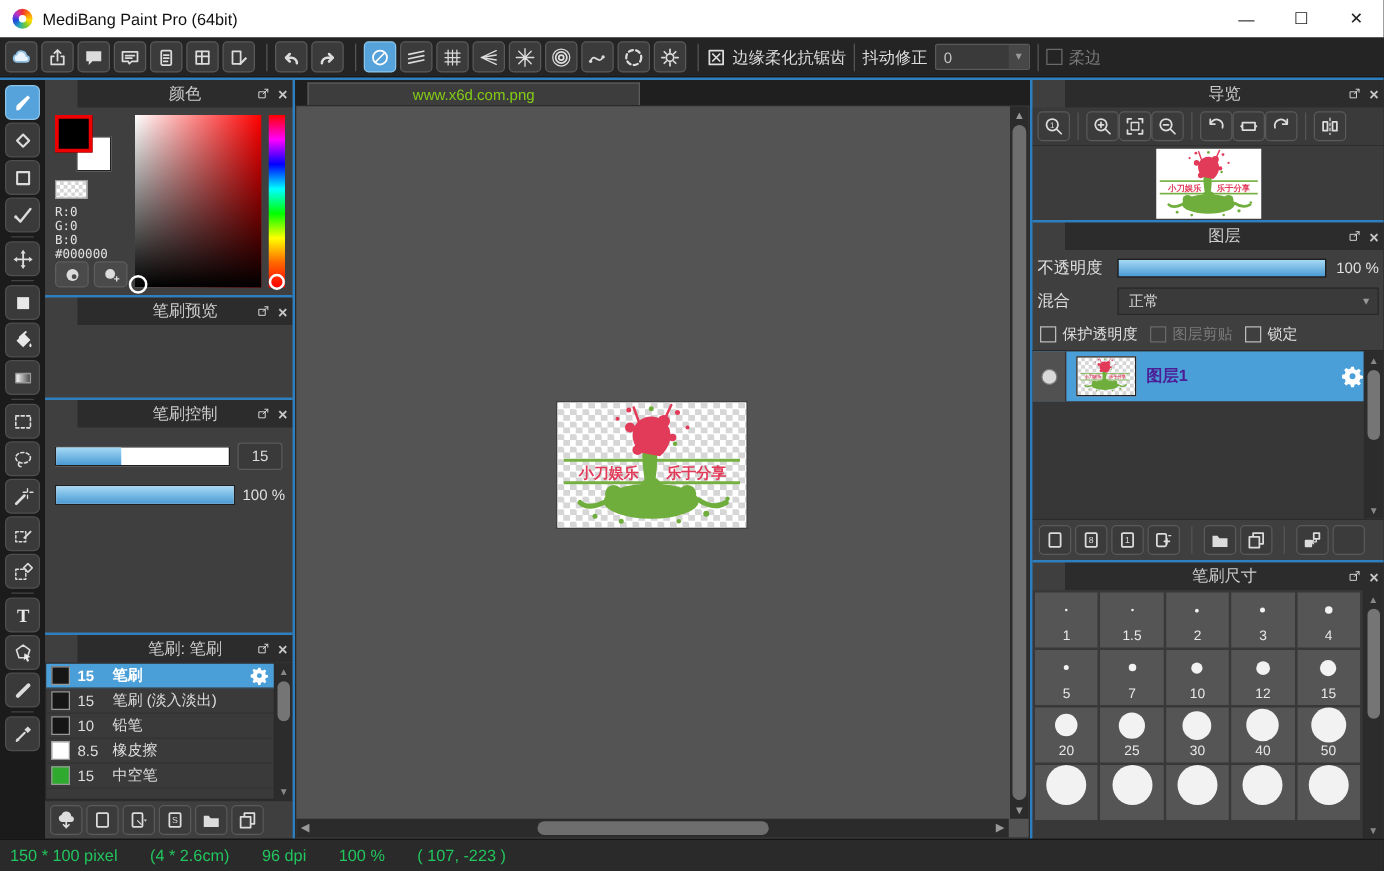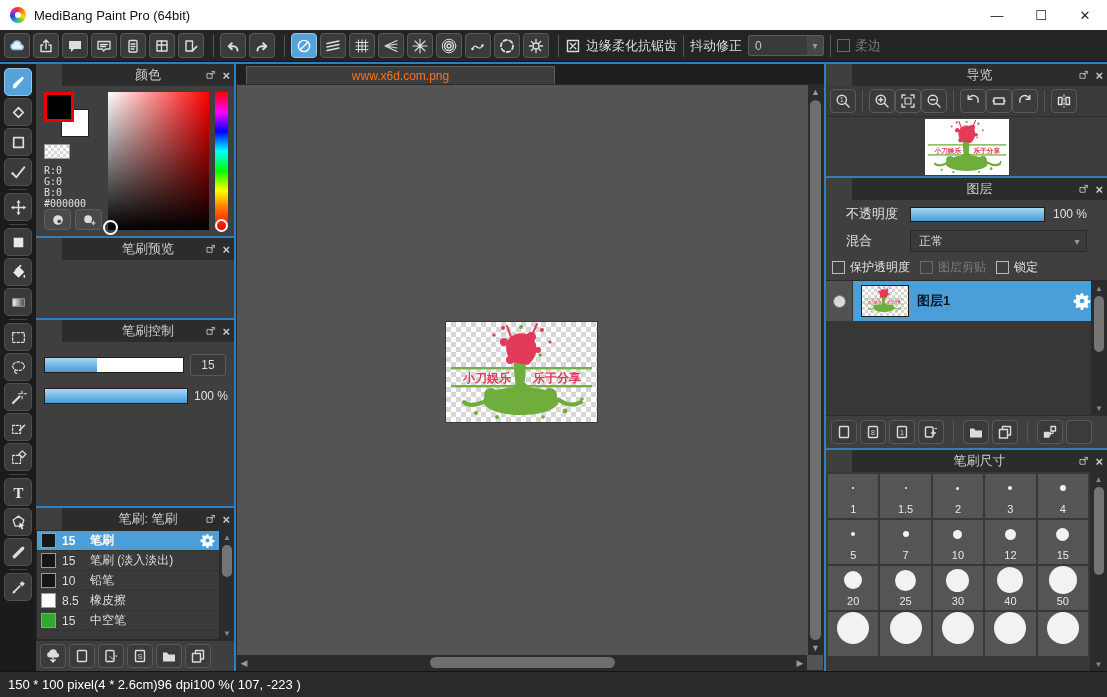--- a/index.html
+++ b/index.html
@@ -85,60 +85,60 @@
   .bl-row .bsize{width:22px;flex:none;}
   .bl-row.sel{background:#4b9fd8;color:#fff;font-weight:bold;}
   .bl-row .gear{margin-left:auto;margin-right:4px;display:flex;}
   .vscroll{width:14px;flex:none;background:#2c2c2c;display:flex;flex-direction:column;align-items:center;font-size:8px;color:#888;}
   .vscroll .thumb{width:10px;background:#757575;border-radius:5px;margin:1px 0;}
   .bl-btns{height:30px;flex:none;background:#3f3f3f;display:flex;align-items:center;padding-left:4px;gap:3px;border-top:1px solid #2c2c2c;}
   .sm-btn{width:26px;height:24px;background:#3b3b3b;border:1px solid #5a5a5a;border-radius:4px;display:flex;align-items:center;justify-content:center;box-sizing:border-box;flex:none;}
   
   .canvas-area{flex:1;display:flex;flex-direction:column;min-width:0;background:#1f1f1f;}
   .tabbar{height:20px;flex:none;display:flex;align-items:flex-end;background:#1f1f1f;}
-  .tab{width:309px;height:18px;margin-left:10px;background:#3d3d3d;border:1px solid #5c5c5c;border-bottom:none;color:#f97316;
+  .tab{width:266px;height:18px;margin-left:10px;background:#3d3d3d;border:1px solid #5c5c5c;border-bottom:none;color:#84cc16;
     font-size:12px;display:flex;align-items:center;justify-content:center;box-sizing:border-box;}
   .canvas-body{flex:1;position:relative;background:#545454;min-height:0;border:1px solid #2a2a2a;}
   .artbox{position:absolute;left:50%;top:50%;width:151px;height:100px;margin-left:-84px;margin-top:-56px;box-shadow:0 0 0 1px #3a3a3a;}
   .hscroll{position:absolute;left:0;right:16px;bottom:0;height:15px;background:#2b2b2b;display:flex;align-items:center;color:#999;font-size:9px;}
   .hscroll .thumb{height:11px;background:#6e6e6e;border-radius:6px;}
   .vscroll2{position:absolute;top:0;right:0;bottom:15px;width:15px;background:#2b2b2b;display:flex;flex-direction:column;align-items:center;color:#999;font-size:9px;}
   .vscroll2 .thumb{width:11px;background:#6e6e6e;border-radius:6px;flex:1;margin:1px 0;}
   .arrow{flex:none;width:14px;height:14px;display:flex;align-items:center;justify-content:center;}
   
   .nav-tools{height:30px;flex:none;display:flex;align-items:center;padding-left:4px;background:#3a3a3a;border-bottom:1px solid #2e2e2e;}
   .nav-thumbwrap{flex:1;display:flex;align-items:center;justify-content:center;background:#3c3c3c;min-height:0;}
   .nav-thumb{width:84px;height:56px;background:#fff;overflow:hidden;}
   
-  .ly-row{display:flex;align-items:center;padding:0 20px;gap:8px;font-size:13px;color:#e0e0e0;flex:none;}
+  .ly-row{display:flex;align-items:center;padding:0 4px;gap:8px;font-size:13px;color:#e0e0e0;flex:none;}
   .ly-row.r1{height:28px;}
   .ly-row.r2{height:26px;}
   .ly-row.r3{height:26px;font-size:12px;gap:10px;padding:0 6px;}
   .ly-label{width:56px;flex:none;}
   .ly-select{flex:1;height:20px;background:#3a3a3a;border:1px solid #292929;display:flex;align-items:center;font-size:12px;color:#d5d5d5;}
   .ly-select .sval{flex:1;padding-left:8px;}
   .ly-select .caret{width:18px;color:#999;font-size:10px;text-align:center;}
   .ly-list{flex:1;min-height:0;background:#373737;border-top:1px solid #2a2a2a;display:flex;overflow:hidden;}
   .ly-items{flex:1;min-width:0;}
   .layer-item{height:40px;background:#4b9fd8;display:flex;align-items:center;gap:8px;}
   .eye-cell{width:26px;height:100%;background:#515151;border-right:1px solid #333;display:flex;align-items:center;justify-content:center;flex:none;}
   .eye-dot{width:11px;height:11px;border-radius:50%;background:#d9d9d9;border:1px solid #777;}
   .ly-thumb{width:46px;height:30px;flex:none;border:1px solid #1f1f1f;overflow:hidden;}
-  .ly-name{flex:1;font-size:13px;font-weight:bold;color:#0f172a;}
+  .ly-name{flex:1;font-size:13px;font-weight:bold;color:#4c1d95;}
   .ly-btns{height:32px;flex:none;background:#3f3f3f;border-top:1px solid #2c2c2c;display:flex;align-items:center;padding-left:5px;gap:3px;}
   
   .bs-grid-wrap{flex:1;min-height:0;display:flex;overflow:hidden;}
   .bs-grid{flex:1;display:grid;grid-template-columns:repeat(5,1fr);gap:2px;background:#383838;padding:2px;align-content:start;}
   .bs-cell{background:#555;height:44px;display:flex;flex-direction:column;align-items:center;justify-content:flex-end;}
   .bs-dotzone{flex:1;display:flex;align-items:center;justify-content:center;}
   .bs-dot{background:#f2f2f2;border-radius:50%;}
   .bs-label{font-size:11px;color:#e8e8e8;height:16px;line-height:14px;}
   
   .statusbar{height:25px;flex:none;background:#2a2a2a;border-top:1px solid #151515;display:flex;align-items:center;
-    font-size:13px;color:#ffffff;padding-left:8px;gap:0;white-space:nowrap;overflow:hidden;}
+    font-size:13px;color:#22c55e;padding-left:8px;gap:26px;white-space:nowrap;overflow:hidden;}
 </style>
 </head>
 <body>
 
 <svg width="0" height="0" style="position:absolute" aria-hidden="true">
   <symbol id="artwork" viewBox="0 0 151 100">
     <rect x="5" y="45" width="141" height="2.4" fill="#76b043"></rect>
     <rect x="5" y="63" width="141" height="2.4" fill="#76b043"></rect>
     <ellipse cx="75" cy="79" rx="38" ry="14" fill="#6fae3d"></ellipse>
     <circle cx="45" cy="73" r="7" fill="#6fae3d"></circle>

